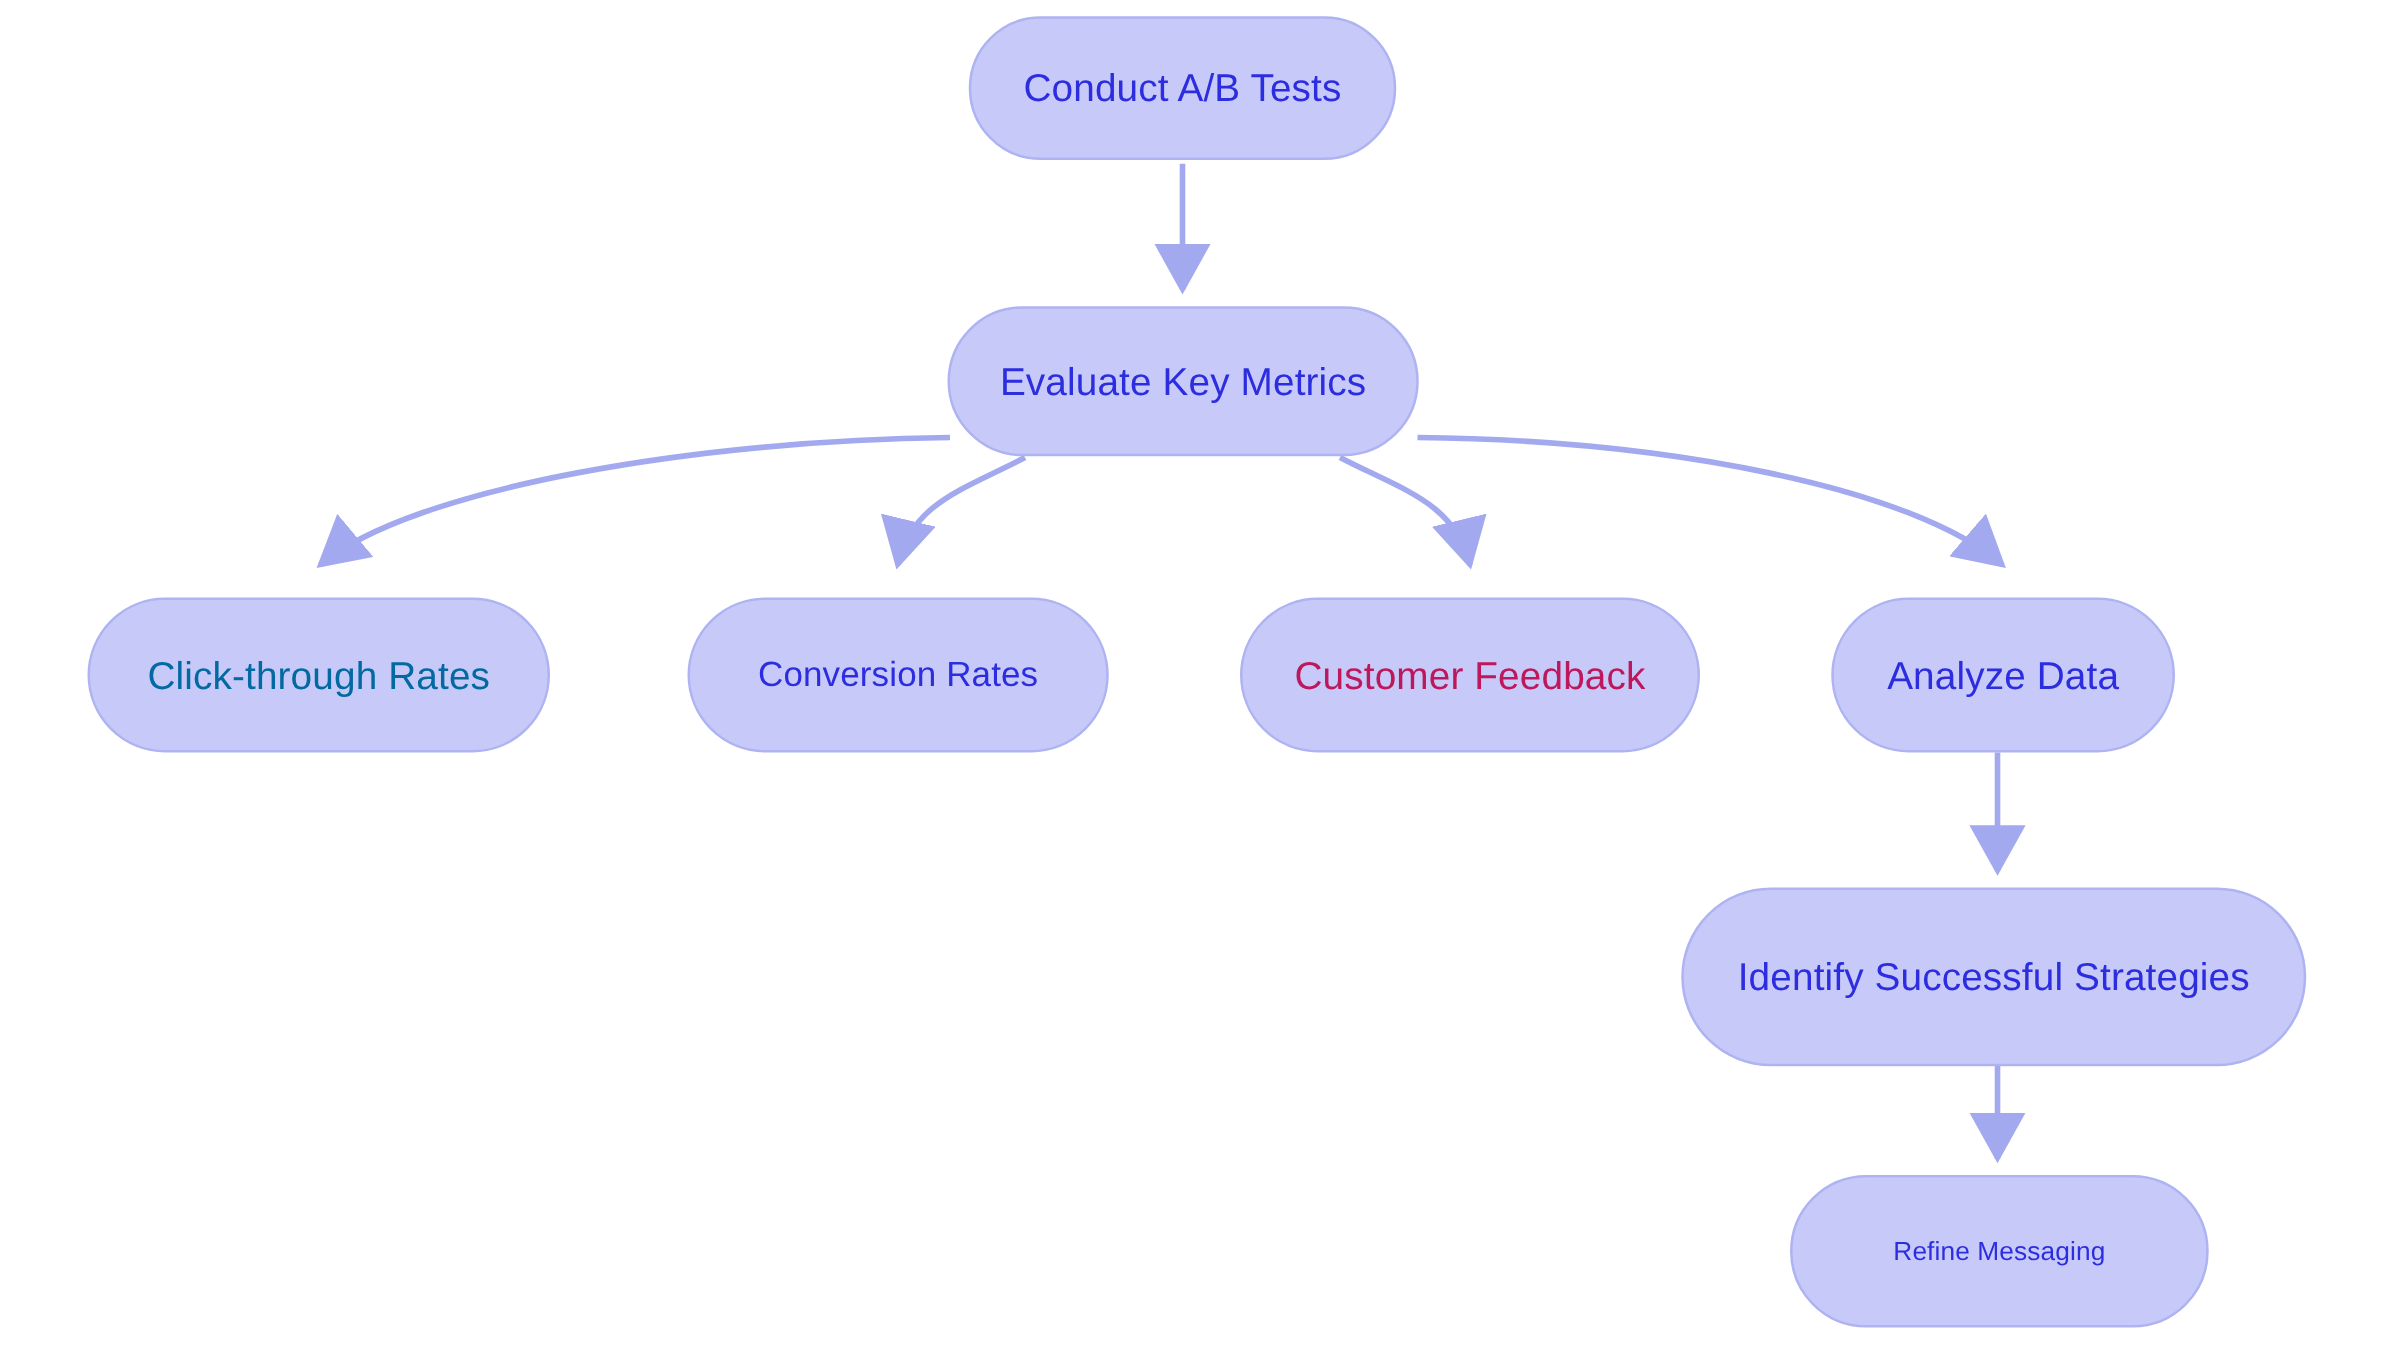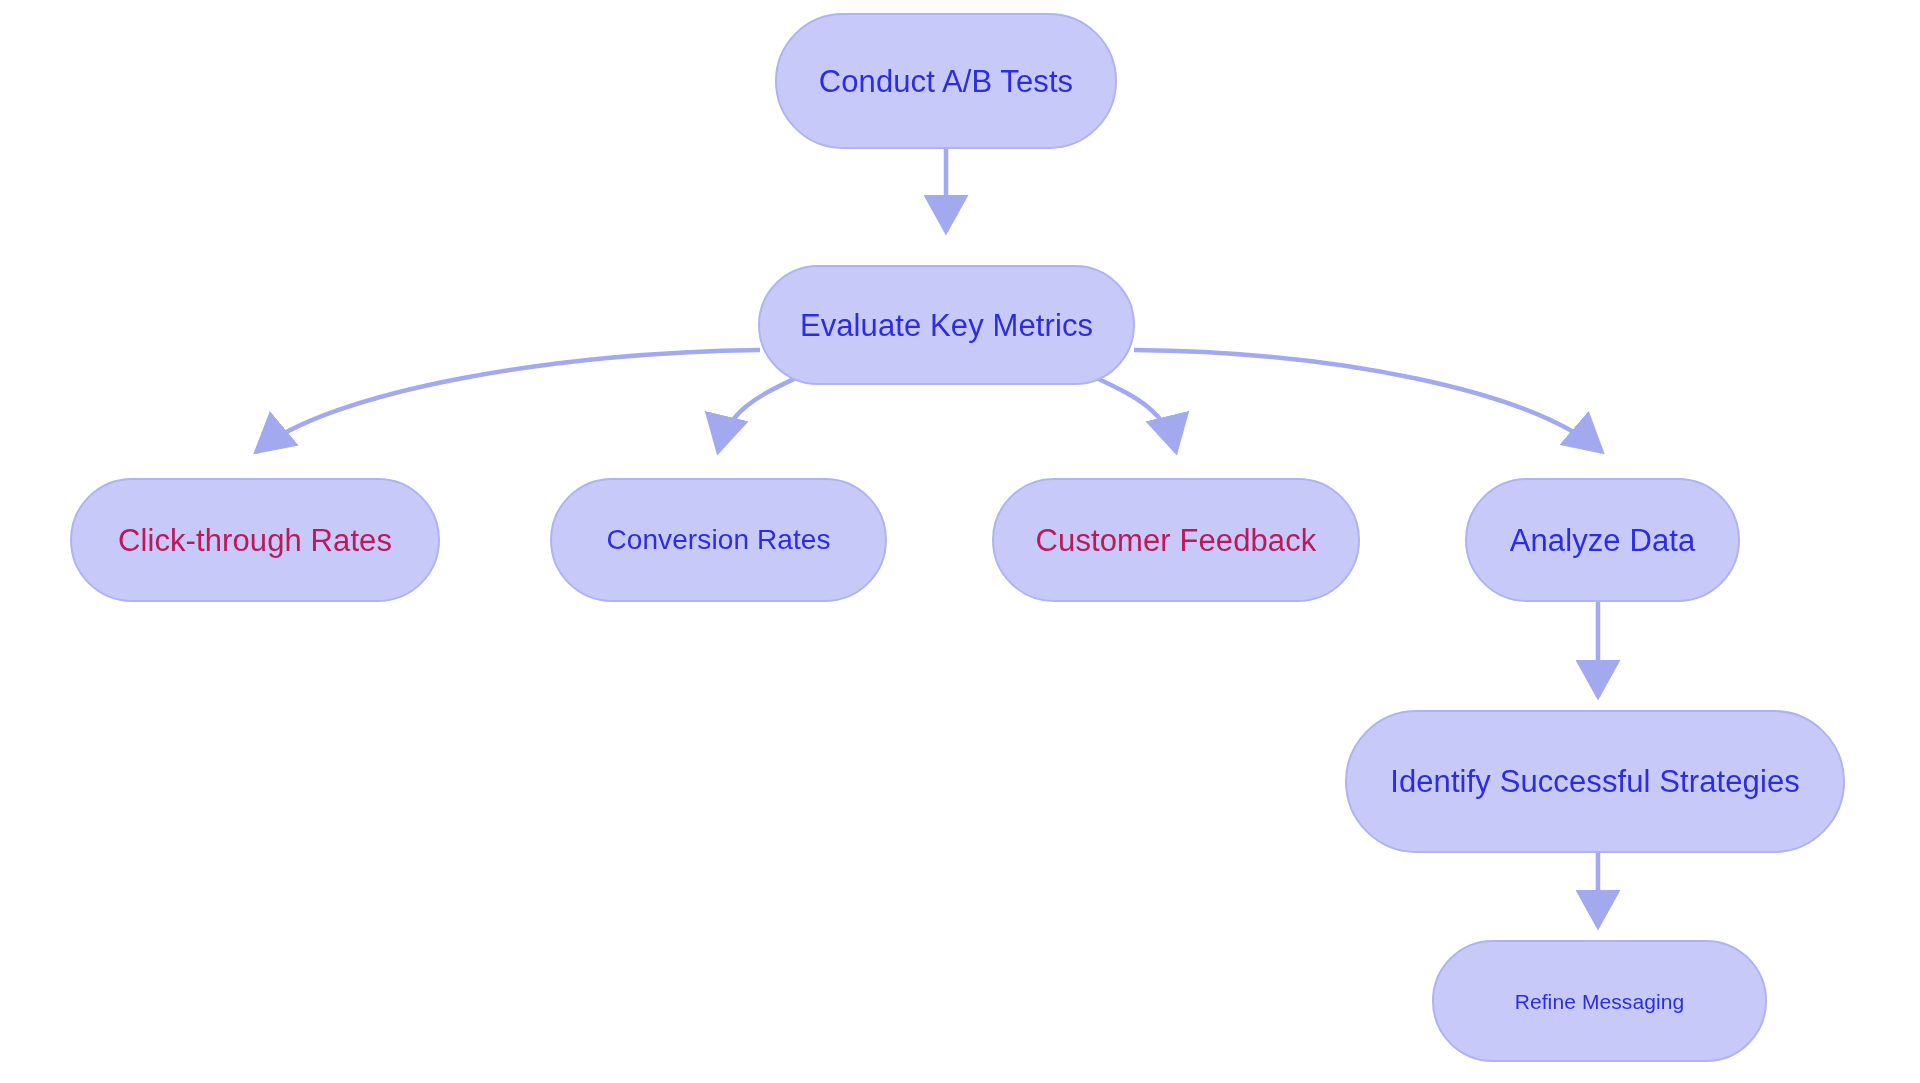--- a/index.html
+++ b/index.html
@@ -62,27 +62,27 @@
         <path d="M 760 350 C 560 352, 330 390, 256 452" fill="none" stroke="#a3a9ef" stroke-width="4.5" stroke-linecap="butt" marker-end="url(#arrowhead)"></path>
         <path d="M 820 366 C 770 392, 730 402, 718 452" fill="none" stroke="#a3a9ef" stroke-width="4.5" stroke-linecap="butt" marker-end="url(#arrowhead)"></path>
         <path d="M 1072 366 C 1122 392, 1164 402, 1176 452" fill="none" stroke="#a3a9ef" stroke-width="4.5" stroke-linecap="butt" marker-end="url(#arrowhead)"></path>
         <path d="M 1134 350 C 1334 352, 1530 390, 1602 452" fill="none" stroke="#a3a9ef" stroke-width="4.5" stroke-linecap="butt" marker-end="url(#arrowhead)"></path>
         <path d="M 1598 602 L 1598 697" fill="none" stroke="#a3a9ef" stroke-width="4.5" stroke-linecap="butt" marker-end="url(#arrowhead)"></path>
         <path d="M 1598 832 L 1598 927" fill="none" stroke="#a3a9ef" stroke-width="4.5" stroke-linecap="butt" marker-end="url(#arrowhead)"></path>
       </g>
   </svg>
 
   <div id="node-layer">
-      <div class="node" style="left: 775px; top: 13px; width: 342px; height: 136px; font-size: 31px; background: rgb(199, 202, 249); border-color: rgb(174, 179, 242); color: rgb(45, 45, 224); text-align: center;">
+      <div class="node" style="left: 775px; top: 13px; width: 342px; height: 115px; font-size: 31px; background: rgb(199, 202, 249); border-color: rgb(174, 179, 242); color: rgb(45, 45, 224); text-align: center;">
         <span class="node-label">Conduct A/B Tests</span>
       </div>
-      <div class="node" style="left: 758px; top: 245px; width: 377px; height: 120px; font-size: 31px; background: rgb(199, 202, 249); border-color: rgb(174, 179, 242); color: rgb(45, 45, 224); margin-top: 20px;">
+      <div class="node" style="left: 758px; top: 245px; width: 377px; height: 120px; font-size: 31px; background: rgb(199, 202, 249); border-color: rgb(174, 179, 242); color: rgb(45, 45, 224);">
         <span class="node-label">Evaluate Key Metrics</span>
       </div>
-      <div class="node" style="left: 70px; top: 478px; width: 370px; height: 124px; font-size: 31px; background: rgb(199, 202, 249); border-color: rgb(174, 179, 242); color: #be185d;">
+      <div class="node" style="left: 70px; top: 478px; width: 370px; height: 124px; font-size: 31px; background: rgb(199, 202, 249); border-color: rgb(174, 179, 242); color: #0369a1;">
         <span class="node-label">Click-through Rates</span>
       </div>
       <div class="node" style="left: 550px; top: 478px; width: 337px; height: 124px; font-size: 28px; background: rgb(199, 202, 249); border-color: rgb(174, 179, 242); color: rgb(45, 45, 224);">
         <span class="node-label">Conversion Rates</span>
       </div>
       <div class="node" style="left: 992px; top: 478px; width: 368px; height: 124px; font-size: 31px; background: rgb(199, 202, 249); border-color: rgb(174, 179, 242); color: #be185d;">
         <span class="node-label">Customer Feedback</span>
       </div>
       <div class="node" style="left: 1465px; top: 478px; width: 275px; height: 124px; font-size: 31px; background: rgb(199, 202, 249); border-color: rgb(174, 179, 242); color: rgb(45, 45, 224);">
         <span class="node-label">Analyze Data</span>

